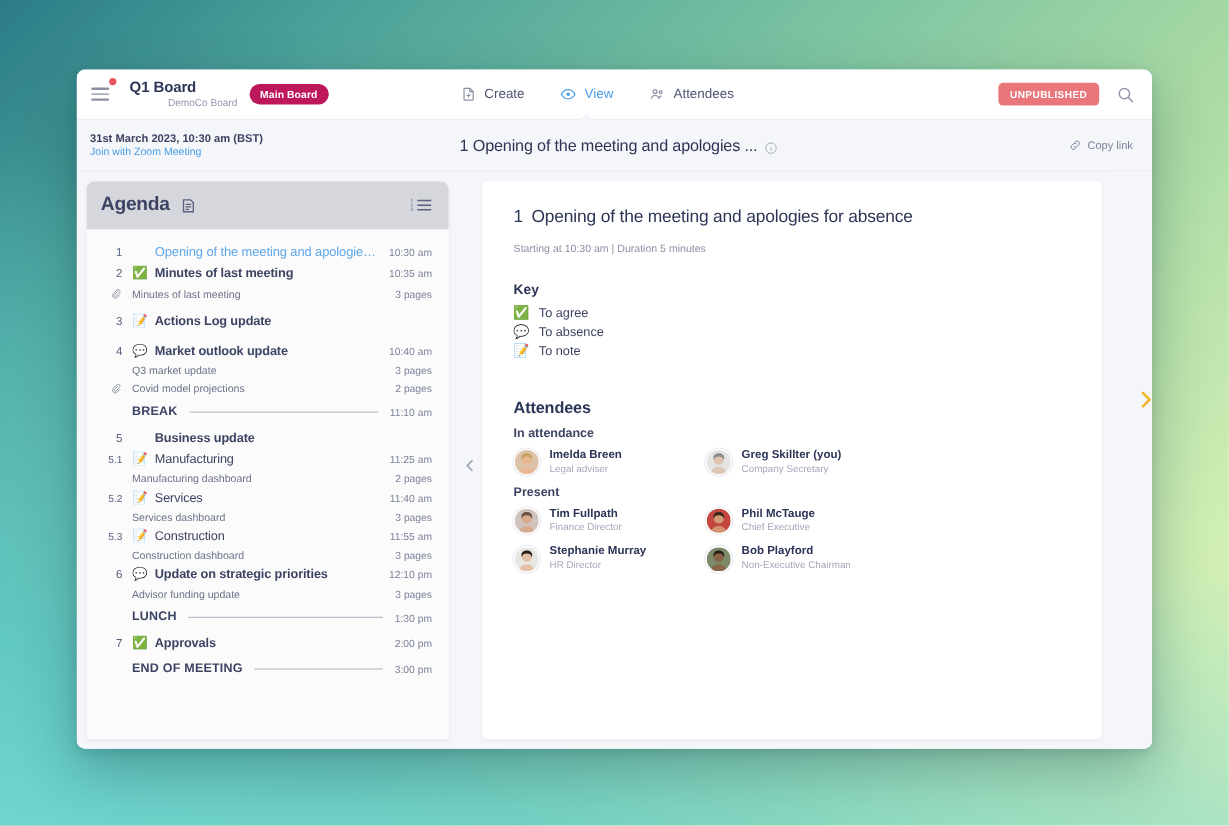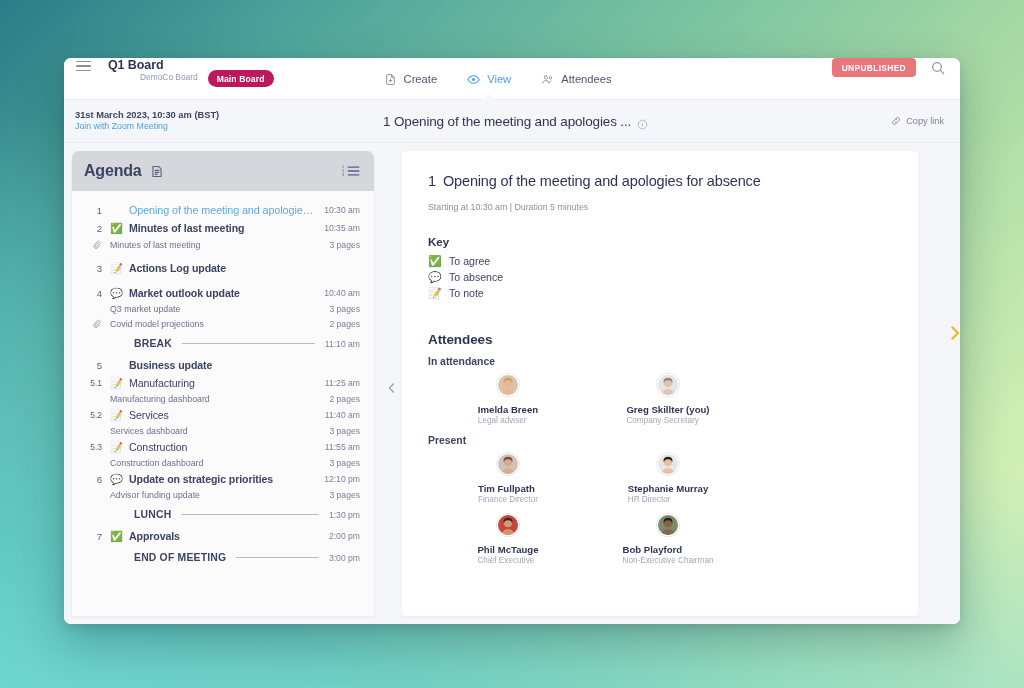--- a/index.html
+++ b/index.html
@@ -26,21 +26,21 @@
     box-shadow: 0 18px 46px rgba(10,50,60,0.30), 0 3px 10px rgba(10,50,60,0.14);
     overflow: hidden;
     display: flex; flex-direction: column;
   }
 
   
   .topbar {
     height: 42px; flex: 0 0 42px;
     background: #fff;
     border-bottom: 1px solid #eceef3;
-    display: flex; align-items: flex-start;
+    display: flex; align-items: center;
     padding: 0 14px 0 12px;
     position: relative;
   }
   .hamburger {
     position: relative; width: 20px; height: 16px;
     display: flex; flex-direction: column; justify-content: center; gap: 3px;
     cursor: pointer; margin-right: 12px;
   }
   .hamburger span { display: block; height: 1.6px; background: #8a90a2; border-radius: 1px; }
   .hamburger span:nth-child(1) { width: 15px; }
@@ -161,21 +161,21 @@
     padding: 2px 14px 2px 12px; cursor: pointer;
   }
   .ag-sub-label { flex: 1; font-size: 8.8px; color: #6b7288; white-space: nowrap; overflow: hidden; text-overflow: ellipsis; }
   .ag-sub-pages { font-size: 8.6px; color: #7b8199; padding-left: 8px; }
 
   .ag-divider {
     display: flex; align-items: center;
     padding: 7px 14px 7px 12px;
   }
   .ag-divider .spacer { width: 26px; flex: 0 0 26px; }
-  .ag-divider .dlabel { font-size: 10.4px; color: #3d4463; font-weight: bold; letter-spacing: 0.2px; white-space: nowrap; margin-left: 24px; }
+  .ag-divider .dlabel { font-size: 10.4px; color: #3d4463; font-weight: bold; letter-spacing: 0.2px; white-space: nowrap; }
   .ag-divider .dline { flex: 1; height: 1px; background: #b9bdc9; margin: 0 10px; }
   .ag-divider .dtime { font-size: 8.6px; color: #7b8199; }
   .ag-gap { height: 7px; }
 
   
   .main-wrap { flex: 1; display: flex; min-width: 0; position: relative; }
   .main-card {
     flex: 1;
     margin: 8px 42px 8px 28px;
     background: #ffffff;
@@ -188,21 +188,21 @@
   .doc-title .tnum { margin-right: 7px; }
   .doc-meta { font-size: 8.8px; color: #8a90a2; margin-bottom: 24px; }
 
   .block-head { font-size: 11.5px; font-weight: bold; color: #2d3557; margin-bottom: 7px; }
   .key-row { display: flex; align-items: center; gap: 7px; margin-bottom: 4px; font-size: 10.6px; color: #3d4463; }
   .key-row .em { font-size: 11px; line-height: 1; width: 14px; }
 
   .att-head { font-size: 13.5px; font-weight: bold; color: #2d3557; margin: 33px 0 9px 0; letter-spacing: -0.1px; }
   .att-sub { font-size: 10.4px; font-weight: bold; color: #3d4463; margin: 0 0 7px 0; }
   .att-grid { display: flex; flex-wrap: wrap; }
-  .att-item { display: flex; align-items: center; gap: 8px; width: 160px; margin-bottom: 9px; flex-direction: column; }
+  .att-item { display: flex; align-items: center; gap: 8px; width: 160px; margin-bottom: 9px; }
   .avatar {
     width: 22px; height: 22px; border-radius: 50%;
     flex: 0 0 22px; overflow: hidden;
     border: 1.5px solid #fff;
     box-shadow: 0 0 0 1px #e8eaf0;
     position: relative;
   }
   .avatar .face { position: absolute; inset: 0; }
   .att-text { display: flex; flex-direction: column; line-height: 1.25; min-width: 0; }
   .att-name { font-size: 9.6px; font-weight: bold; color: #2d3557; white-space: nowrap; }
@@ -540,43 +540,43 @@
                   </svg>
                 </div>
                 <div class="att-text">
                   <div class="att-name">Tim Fullpath</div>
                   <div class="att-role">Finance Director</div>
                 </div>
               </div>
               <div class="att-item">
                 <div class="avatar">
                   <svg class="face" viewBox="0 0 40 40">
+                    <rect width="40" height="40" fill="#c4473f"></rect>
+                    <circle cx="20" cy="16" r="8.5" fill="#d49a76"></circle>
+                    <path d="M20 5.5c5.5 0 9 3.2 9 7.6 0 1.6-.5 2.8-1.2 3.2-.3-3.8-3.4-5.6-7.8-5.6s-7.5 1.8-7.8 5.6c-.7-.4-1.2-1.6-1.2-3.2 0-4.4 3.5-7.6 9-7.6z" fill="#3a2a20"></path>
+                    <path d="M6 40c1.8-7.5 7.4-11.5 14-11.5S32.2 32.5 34 40z" fill="#d49a76" opacity="0.92"></path>
+                  </svg>
+                </div>
+                <div class="att-text">
+                  <div class="att-name">Phil McTauge</div>
+                  <div class="att-role">Chief Executive</div>
+                </div>
+              </div>
+              <div class="att-item">
+                <div class="avatar">
+                  <svg class="face" viewBox="0 0 40 40">
                     <rect width="40" height="40" fill="#e9e7e4"></rect>
                     <circle cx="20" cy="16" r="8.5" fill="#e3c0a4"></circle>
                     <path d="M20 5.5c5.5 0 9 3.2 9 7.6 0 1.6-.5 2.8-1.2 3.2-.3-3.8-3.4-5.6-7.8-5.6s-7.5 1.8-7.8 5.6c-.7-.4-1.2-1.6-1.2-3.2 0-4.4 3.5-7.6 9-7.6z" fill="#2b2118"></path>
                     <path d="M6 40c1.8-7.5 7.4-11.5 14-11.5S32.2 32.5 34 40z" fill="#e3c0a4" opacity="0.92"></path>
                   </svg>
                 </div>
                 <div class="att-text">
                   <div class="att-name">Stephanie Murray</div>
                   <div class="att-role">HR Director</div>
-                </div>
-              </div>
-              <div class="att-item">
-                <div class="avatar">
-                  <svg class="face" viewBox="0 0 40 40">
-                    <rect width="40" height="40" fill="#c4473f"></rect>
-                    <circle cx="20" cy="16" r="8.5" fill="#d49a76"></circle>
-                    <path d="M20 5.5c5.5 0 9 3.2 9 7.6 0 1.6-.5 2.8-1.2 3.2-.3-3.8-3.4-5.6-7.8-5.6s-7.5 1.8-7.8 5.6c-.7-.4-1.2-1.6-1.2-3.2 0-4.4 3.5-7.6 9-7.6z" fill="#3a2a20"></path>
-                    <path d="M6 40c1.8-7.5 7.4-11.5 14-11.5S32.2 32.5 34 40z" fill="#d49a76" opacity="0.92"></path>
-                  </svg>
-                </div>
-                <div class="att-text">
-                  <div class="att-name">Phil McTauge</div>
-                  <div class="att-role">Chief Executive</div>
                 </div>
               </div>
               <div class="att-item">
                 <div class="avatar">
                   <svg class="face" viewBox="0 0 40 40">
                     <rect width="40" height="40" fill="#7c8a6a"></rect>
                     <circle cx="20" cy="16" r="8.5" fill="#8a6347"></circle>
                     <path d="M20 5.5c5.5 0 9 3.2 9 7.6 0 1.6-.5 2.8-1.2 3.2-.3-3.8-3.4-5.6-7.8-5.6s-7.5 1.8-7.8 5.6c-.7-.4-1.2-1.6-1.2-3.2 0-4.4 3.5-7.6 9-7.6z" fill="#2a2118"></path>
                     <path d="M6 40c1.8-7.5 7.4-11.5 14-11.5S32.2 32.5 34 40z" fill="#8a6347" opacity="0.92"></path>
                   </svg>

